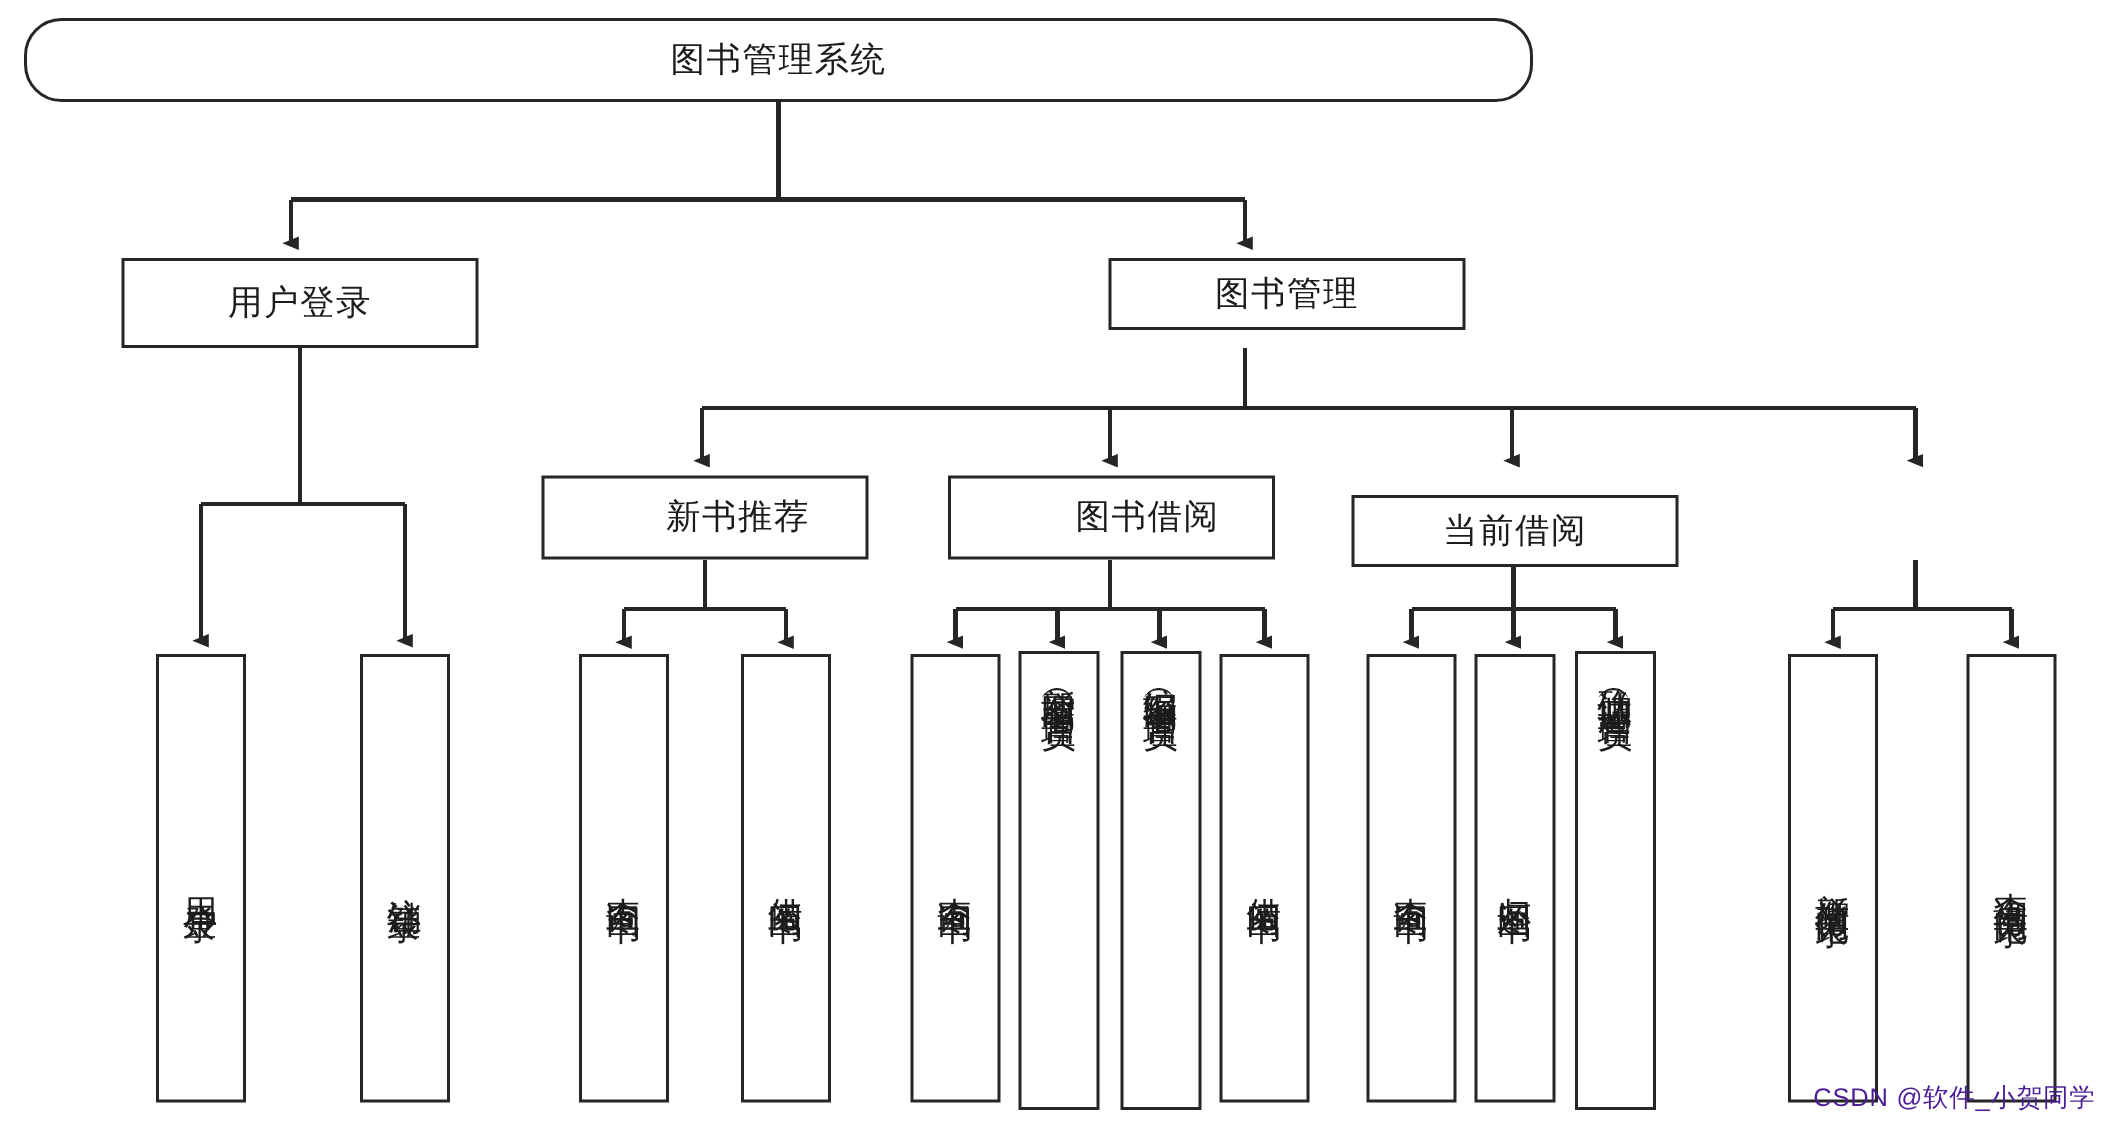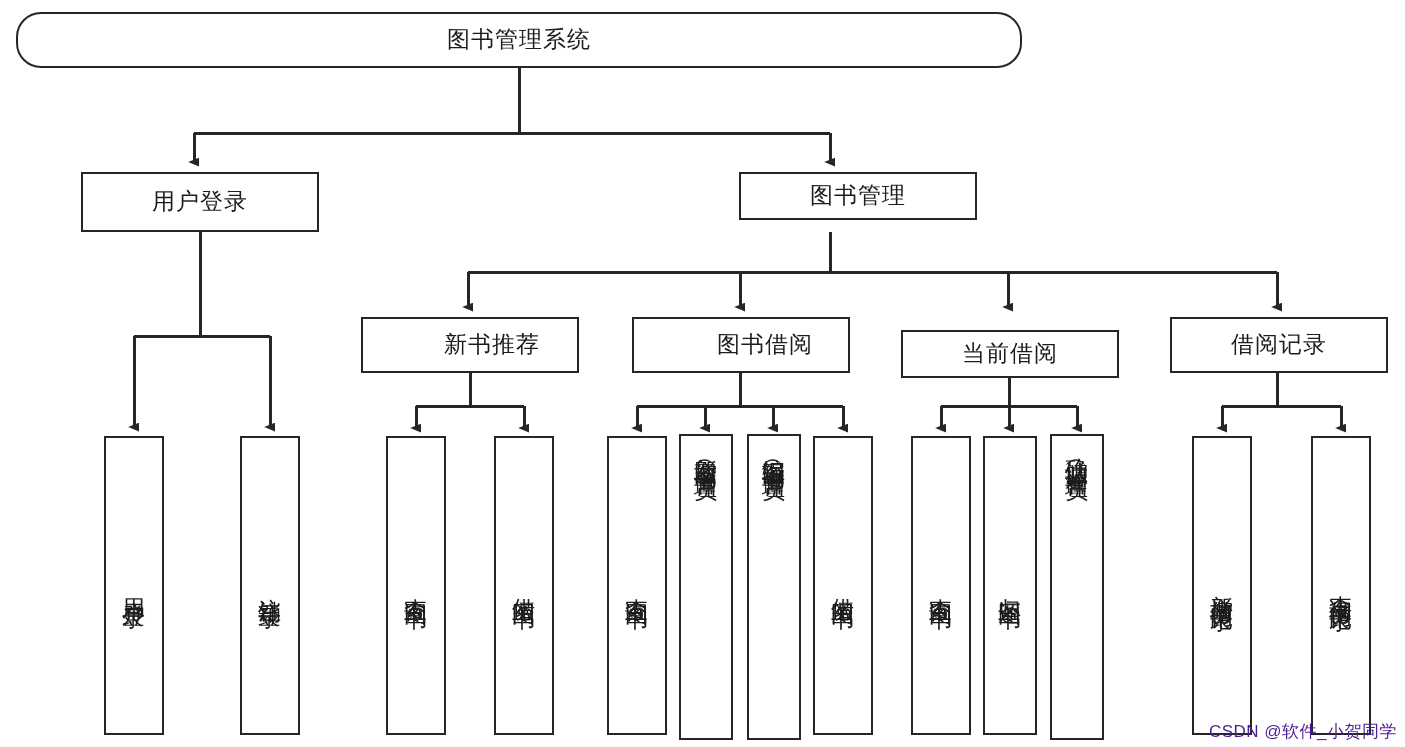--- a/index.html
+++ b/index.html
@@ -146,23 +146,20 @@
   </div>
 
   <div class="node" style="left:632px; top:317px; width:218px; height:56px;padding-left:48px;">
     <span class="lbl-h">图书借阅</span>
   </div>
 
   <div class="node" style="left:901px; top:317px; width:218px; height:48px;margin-top:13px;">
     <span class="lbl-h">当前借阅</span>
   </div>
 
-  <div class="node" style="left:1170px; top:317px; width:218px; height:56px;">
-    <span class="lbl-h">借阅记录</span>
-  </div>
 
   <div class="node leaf mid" style="left:104px; top:436px; width:60px; height:299px;">
     <span class="lbl-v">用户登录</span>
   </div>
 
   <div class="node leaf mid" style="left:240px; top:436px; width:60px; height:299px;">
     <span class="lbl-v">注销登录</span>
   </div>
 
   <div class="node leaf mid" style="left:386px; top:436px; width:60px; height:299px;">

